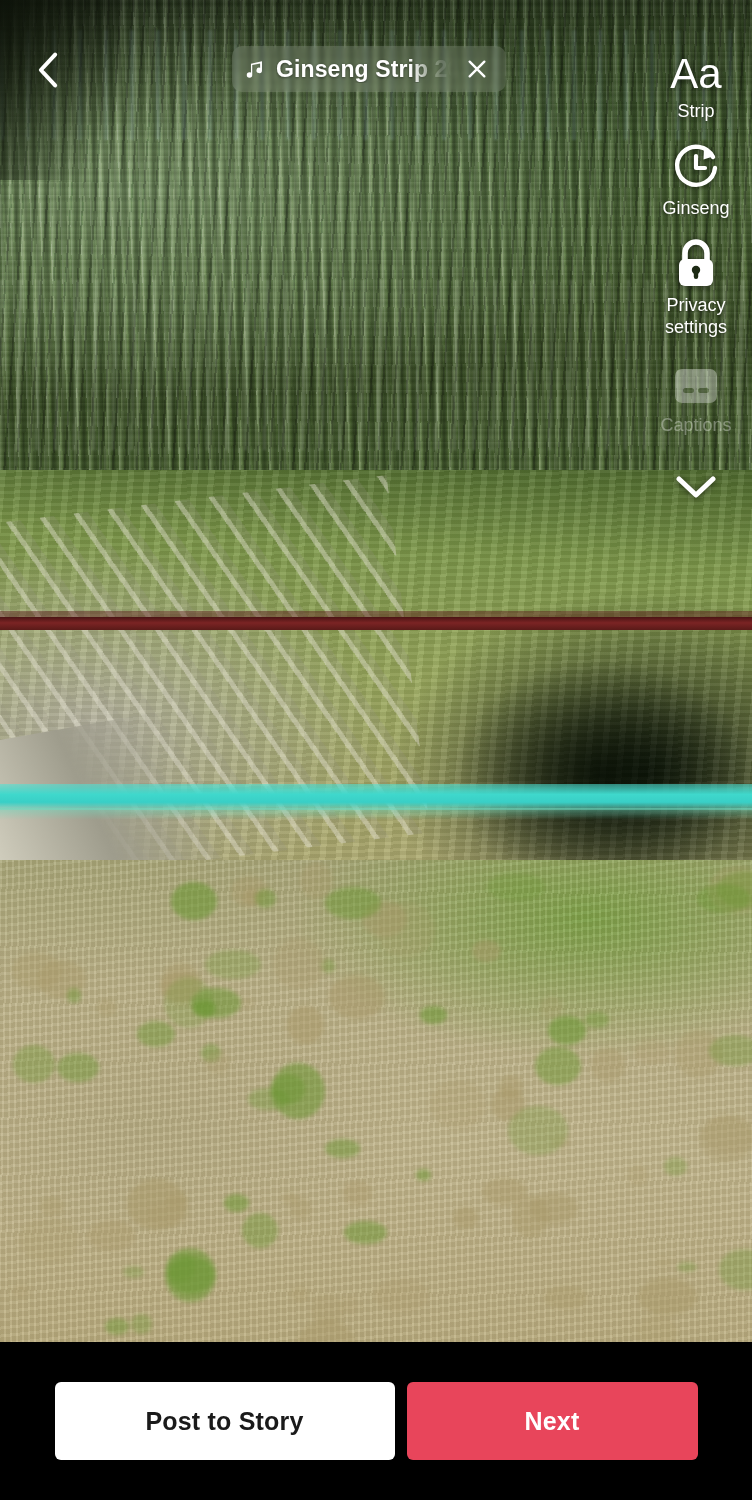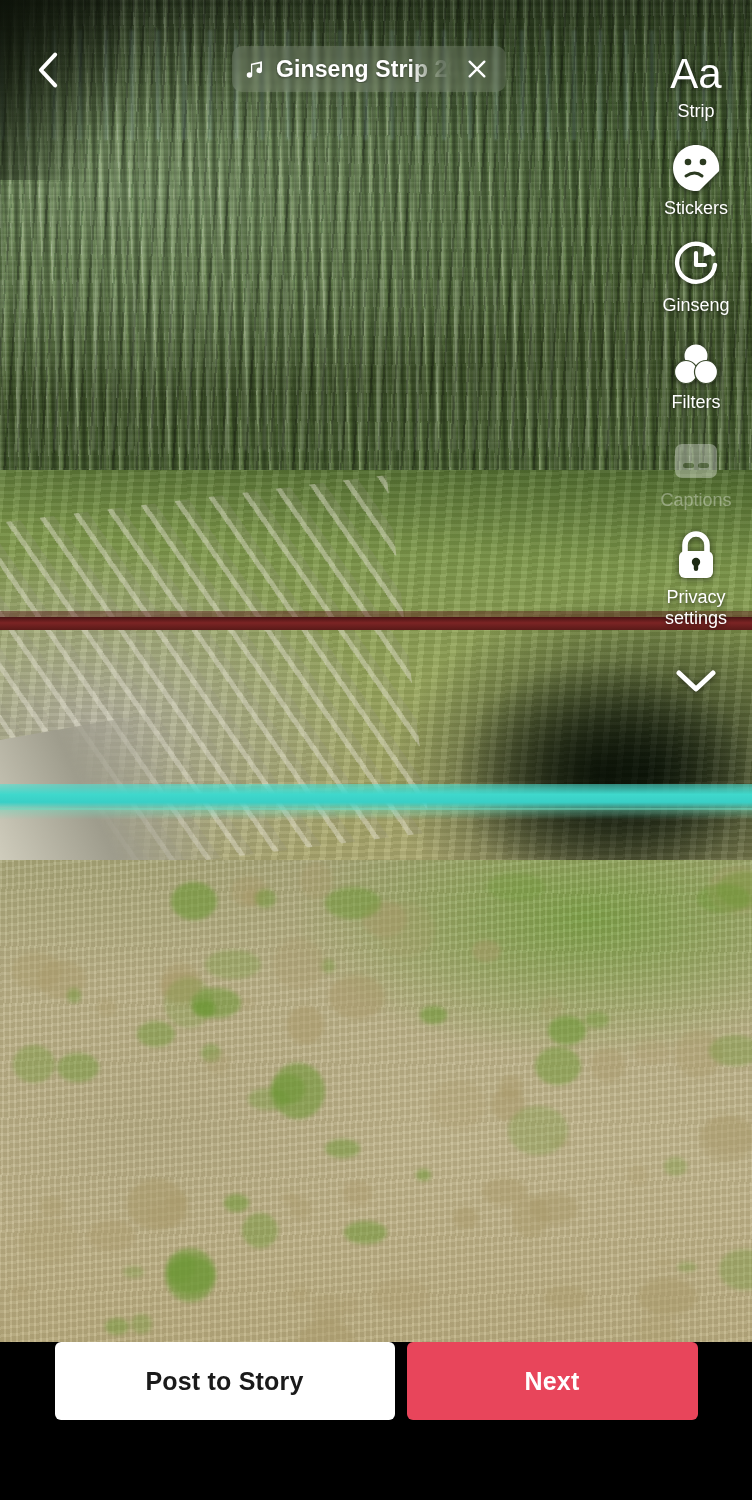--- a/index.html
+++ b/index.html
@@ -113,21 +113,21 @@
   #rail-item-captions { opacity:.34; }
   #rail-item-captions .rail-icon svg { filter:none; }
   #rail-item-captions .rail-label { text-shadow:none; }
 
   #rail-collapse { width:112px; height:60px; display:flex; align-items:center; justify-content:center;
     cursor:pointer; margin-top:6px; }
   #rail-collapse svg { filter:drop-shadow(0 1px 3px rgba(0,0,0,.55)); }
 
   
   #bottom-bar { position:absolute; left:0; bottom:0; width:752px; height:158px; background:#000;
-    display:flex; justify-content:center; gap:12px; padding:0 30px; z-index:30; }
+    display:flex; align-items:center; justify-content:center; gap:12px; padding:0 30px; z-index:30; }
   .action-btn { height:78px; border-radius:6px; display:flex; align-items:center; justify-content:center;
     font-size:25px; font-weight:700; cursor:pointer; border:none; letter-spacing:.2px; }
   #post-to-story-button { width:340px; background:#fff; color:#1a1a1a; }
   #next-button { width:291px; color:#fff; }
 </style>
 </head>
 <body>
 
 <div id="screen">
 
@@ -270,79 +270,57 @@
 
     <div class="rail-item" id="rail-item-text">
       <div class="rail-icon">
         <svg width="58" height="48" viewBox="0 0 58 48">
           <text x="29" y="40" text-anchor="middle" fill="#ffffff" font-family="Liberation Sans, sans-serif" font-size="42" font-weight="400">Aa</text>
         </svg>
       </div>
       <div class="rail-label">Strip</div>
     </div>
 
-    <div class="rail-item" id="rail-item-stickers">
-      <div class="rail-icon">
-        <svg width="50" height="50" viewBox="0 0 50 50">
-          <path d="M25 2C12.3 2 2 12.3 2 25s10.3 23 23 23c1.8 0 3-.2 3-.2L48 28s.2-1.2.2-3C48.2 12.3 37.7 2 25 2z" fill="#ffffff"></path>
-          <path d="M28 47.8 L48 28 L33 29 Q28 30 28 36 z" fill="#ffffff" opacity=".55"></path>
-          <circle cx="17" cy="19" r="3.3" fill="#2b3a20"></circle>
-          <circle cx="32" cy="19" r="3.3" fill="#2b3a20"></circle>
-          <path d="M15 33 Q24 27 31 33" stroke="#2b3a20" stroke-width="3" fill="none" stroke-linecap="round"></path>
-        </svg>
-      </div>
-      <div class="rail-label">Stickers</div>
-    </div>
 
     <div class="rail-item" id="rail-item-effects">
       <div class="rail-icon">
         <svg width="50" height="50" viewBox="0 0 50 50">
           <path d="M42 14 A19 19 0 1 0 44 25" stroke="#ffffff" stroke-width="4.4" fill="none" stroke-linecap="round"></path>
           <path d="M33 4 L43.5 13 L32.5 16.5 z" fill="#ffffff"></path>
           <path d="M25 13 V25 H34" stroke="#ffffff" stroke-width="4.2" fill="none" stroke-linecap="round" stroke-linejoin="round"></path>
         </svg>
       </div>
       <div class="rail-label">Ginseng</div>
     </div>
 
-    <div class="rail-item" id="rail-item-filters">
-      <div class="rail-icon">
-        <svg width="50" height="46" viewBox="0 0 50 46">
-          <circle cx="25" cy="15" r="11.5" fill="#ffffff"></circle>
-          <circle cx="15" cy="31" r="11.5" fill="#ffffff" stroke="#3a4a2c" stroke-width="1.2"></circle>
-          <circle cx="35" cy="31" r="11.5" fill="#ffffff" stroke="#3a4a2c" stroke-width="1.2"></circle>
-        </svg>
-      </div>
-      <div class="rail-label">Filters</div>
-    </div>
-
-
-    <div class="rail-item" id="rail-item-captions">
-      <div class="rail-icon">
-        <svg width="50" height="46" viewBox="0 0 50 46">
-          <rect x="4" y="5" width="42" height="34" rx="7" fill="#ffffff"></rect>
-          <rect x="12" y="24" width="11" height="5" rx="2.5" fill="#6a7a58"></rect>
-          <rect x="27" y="24" width="11" height="5" rx="2.5" fill="#6a7a58"></rect>
-        </svg>
-      </div>
-      <div class="rail-label">Captions</div>
-    </div>
+
 
     <div class="rail-item" id="rail-item-privacy">
       <div class="rail-icon">
         <svg width="48" height="52" viewBox="0 0 48 52">
           <path d="M13 22 V15 a11 11 0 0 1 22 0 v7" stroke="#ffffff" stroke-width="5.6" fill="none" stroke-linecap="round"></path>
           <rect x="7" y="21" width="34" height="27" rx="6" fill="#ffffff"></rect>
           <circle cx="24" cy="32" r="4.2" fill="#1d2a14"></circle>
           <rect x="21.8" y="32" width="4.4" height="9" rx="2.2" fill="#1d2a14"></rect>
         </svg>
       </div>
       <div class="rail-label two-line">Privacy settings</div>
     </div>
 
+    <div class="rail-item" id="rail-item-captions">
+      <div class="rail-icon">
+        <svg width="50" height="46" viewBox="0 0 50 46">
+          <rect x="4" y="5" width="42" height="34" rx="7" fill="#ffffff"></rect>
+          <rect x="12" y="24" width="11" height="5" rx="2.5" fill="#6a7a58"></rect>
+          <rect x="27" y="24" width="11" height="5" rx="2.5" fill="#6a7a58"></rect>
+        </svg>
+      </div>
+      <div class="rail-label">Captions</div>
+    </div>
+
     <div id="rail-collapse">
       <svg width="44" height="28" viewBox="0 0 44 28" fill="none">
         <path d="M5 6 L22 22 L39 6" stroke="#ffffff" stroke-width="5" stroke-linecap="round" stroke-linejoin="round"></path>
       </svg>
     </div>
   </div>
 
   <div id="bottom-bar">
     <button class="action-btn" id="post-to-story-button">Post to Story</button>
     <button class="action-btn" id="next-button" style="background: rgb(232, 69, 91);">Next</button>

